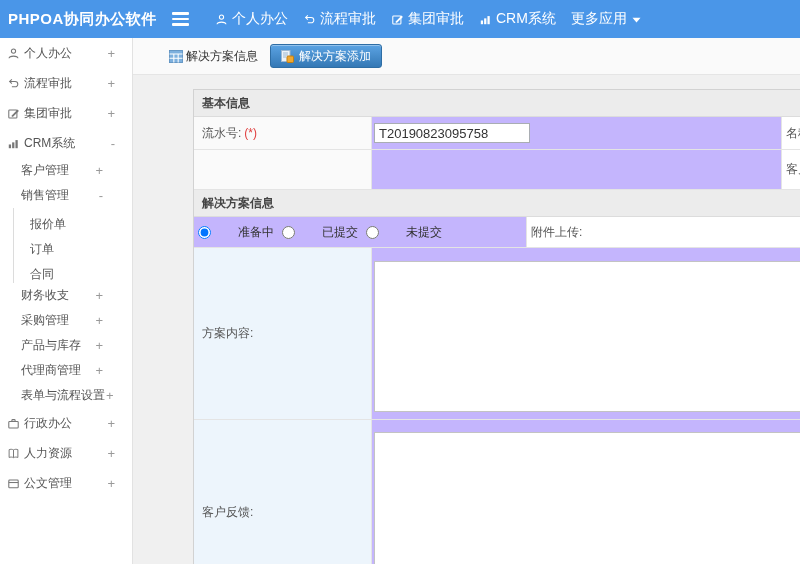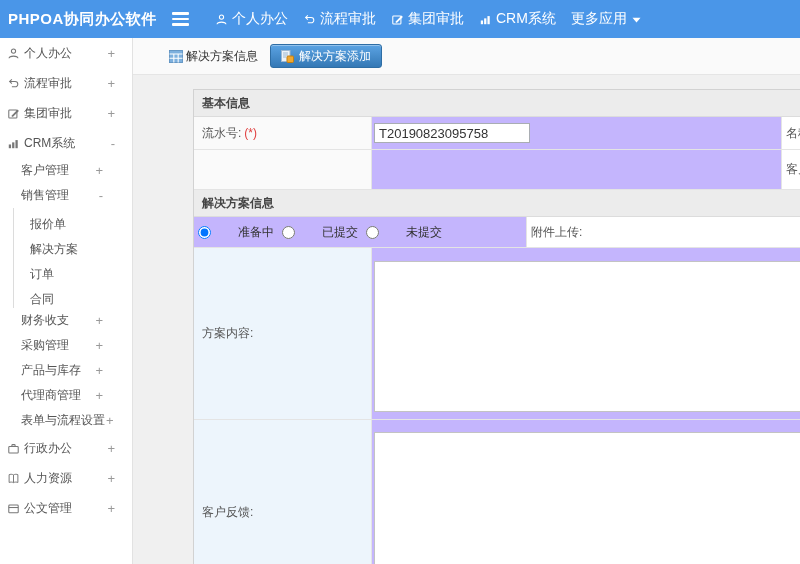--- a/index.html
+++ b/index.html
@@ -182,23 +182,20 @@
       </div>
       <div class="s-item lv2">
         <span>销售管理</span>
         <span class="mark">-</span>
       </div>
       <div class="tree">
         <div class="s-item lv3">
           <span>报价单</span>
         </div>
         <div class="s-item lv3">
-          <span>解决方案</span>
-        </div>
-        <div class="s-item lv3">
           <span>订单</span>
         </div>
         <div class="s-item lv3">
           <span>合同</span>
         </div>
       </div>
       <div class="s-item lv2">
         <span>财务收支</span>
         <span class="mark">+</span>
       </div>

